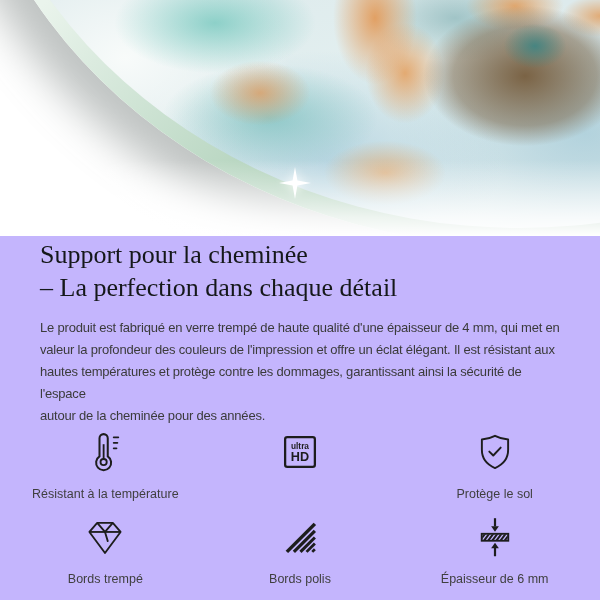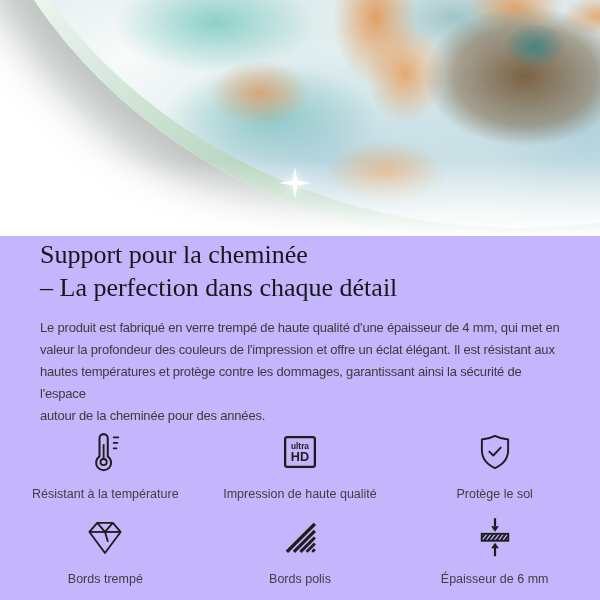--- a/index.html
+++ b/index.html
@@ -114,21 +114,20 @@
     </div>
 
     <div class="feature">
       <div class="icon-box">
         <svg class="icon" width="42" height="42" viewBox="0 0 48 48">
           <rect x="7" y="7" width="34" height="34" rx="2.5" stroke-width="2.6"></rect>
           <text x="24" y="21" font-size="9.5" font-weight="700" text-anchor="middle">ultra</text>
           <text x="24" y="34.5" font-size="14.5" font-weight="700" text-anchor="middle">HD</text>
         </svg>
       </div>
-      <div class="label">Impression de haute qualité</div>
     </div>
 
     <div class="feature">
       <div class="icon-box">
         <svg class="icon" width="42" height="42" viewBox="0 0 48 48">
           <path d="M24 5.5 C28.5 7.8 33.5 9.2 39 9.8 V21.5 C39 31.8 32.8 38.6 24 42.3 C15.2 38.6 9 31.8 9 21.5 V9.8 C14.5 9.2 19.5 7.8 24 5.5 Z" stroke-width="2.2" stroke-linejoin="round"></path>
           <path d="M17.5 23.5 L22 28 L30.5 19" stroke-width="2.2" stroke-linecap="round" stroke-linejoin="round"></path>
         </svg>
       </div>
       <div class="label">Protège le sol</div>

